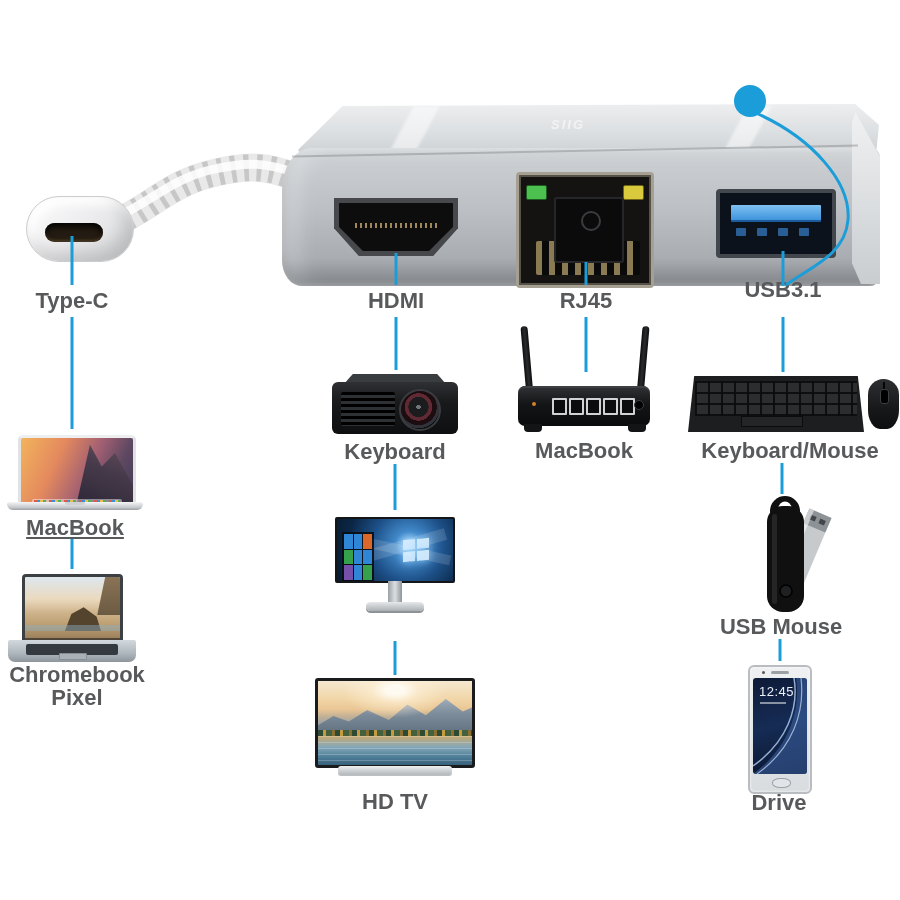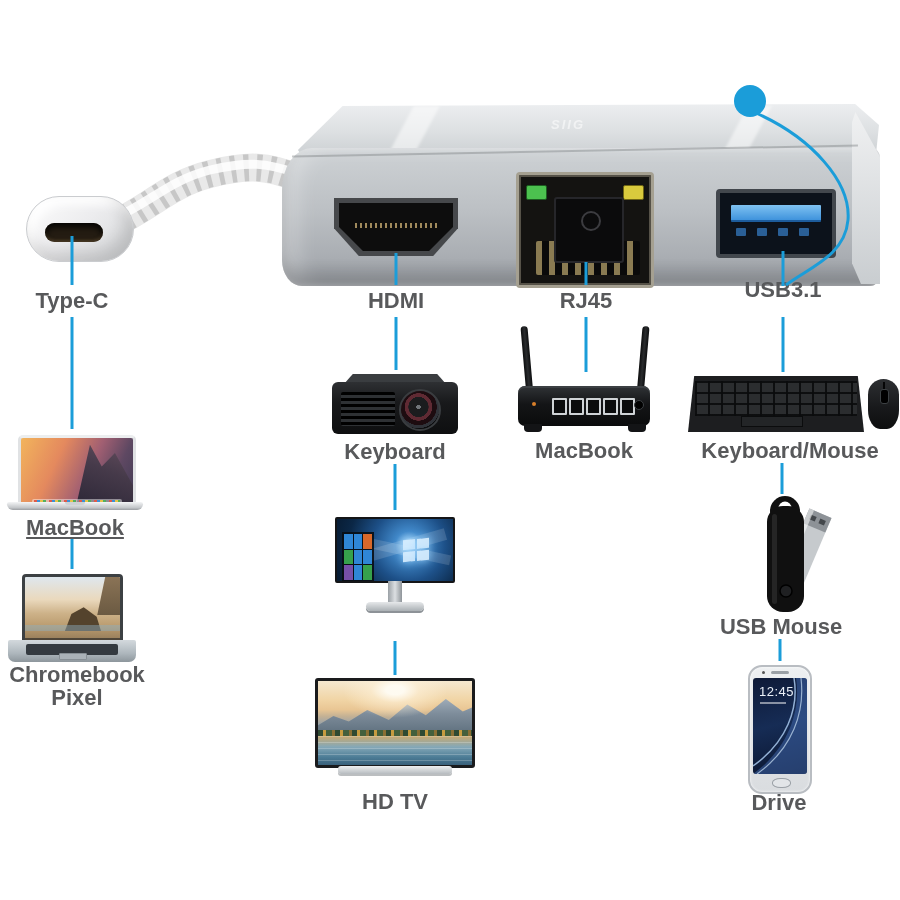--- a/index.html
+++ b/index.html
@@ -127,21 +127,21 @@
            background:repeating-linear-gradient(90deg,rgba(10,11,12,.9) 0 2px,rgba(0,0,0,0) 2px 13px),
                       repeating-linear-gradient(180deg,rgba(10,11,12,.9) 0 2px,rgba(0,0,0,0) 2px 11px),
                       #2b2d2f;}
   .kb-space{position:absolute;left:30%;bottom:5px;width:34%;height:9px;background:#232527;
             border:1px solid #0b0c0d;}
   .mouse{background:linear-gradient(180deg,#2d2f32 0%,#17181a 60%,#0d0e0f 100%);
          border-radius:16px 16px 40% 40%;}
   .mouse-split{position:absolute;left:50%;top:3px;width:2px;height:20px;margin-left:-1px;background:#050506;}
   .mouse-wheel{position:absolute;left:50%;top:10px;width:7px;height:13px;margin-left:-3.5px;
                background:#000;border:1px solid #3c4043;border-radius:3px;}
-  .phone-frame{border:2px solid #b9bdc2;border-radius:14px;
+  .phone-frame{border:2px solid #b9bdc2;border-radius:6px;
                background:linear-gradient(180deg,#eef0f2 0%,#d9dcdf 100%);
                box-shadow:inset 0 0 3px rgba(255,255,255,.9);}
   .phone-screen{position:absolute;overflow:hidden;border-radius:3px;
                 background:linear-gradient(165deg,#0e1a38 0%,#162c55 48%,#0a142c 100%);}
   .phone-time{position:absolute;left:6px;top:6px;color:#eaf0f8;font-size:13px;letter-spacing:.5px;}
   .phone-date{position:absolute;left:7px;top:24px;width:26px;height:2px;background:rgba(255,255,255,.5);}
   .phone-speaker{position:absolute;left:50%;top:4px;width:18px;height:3px;margin-left:-9px;
                  background:#9aa0a6;border-radius:2px;}
   .phone-cam{position:absolute;left:12px;top:4px;width:3px;height:3px;background:#555;border-radius:50%;}
   .phone-home{position:absolute;left:50%;bottom:4px;width:17px;height:8px;margin-left:-8.5px;

